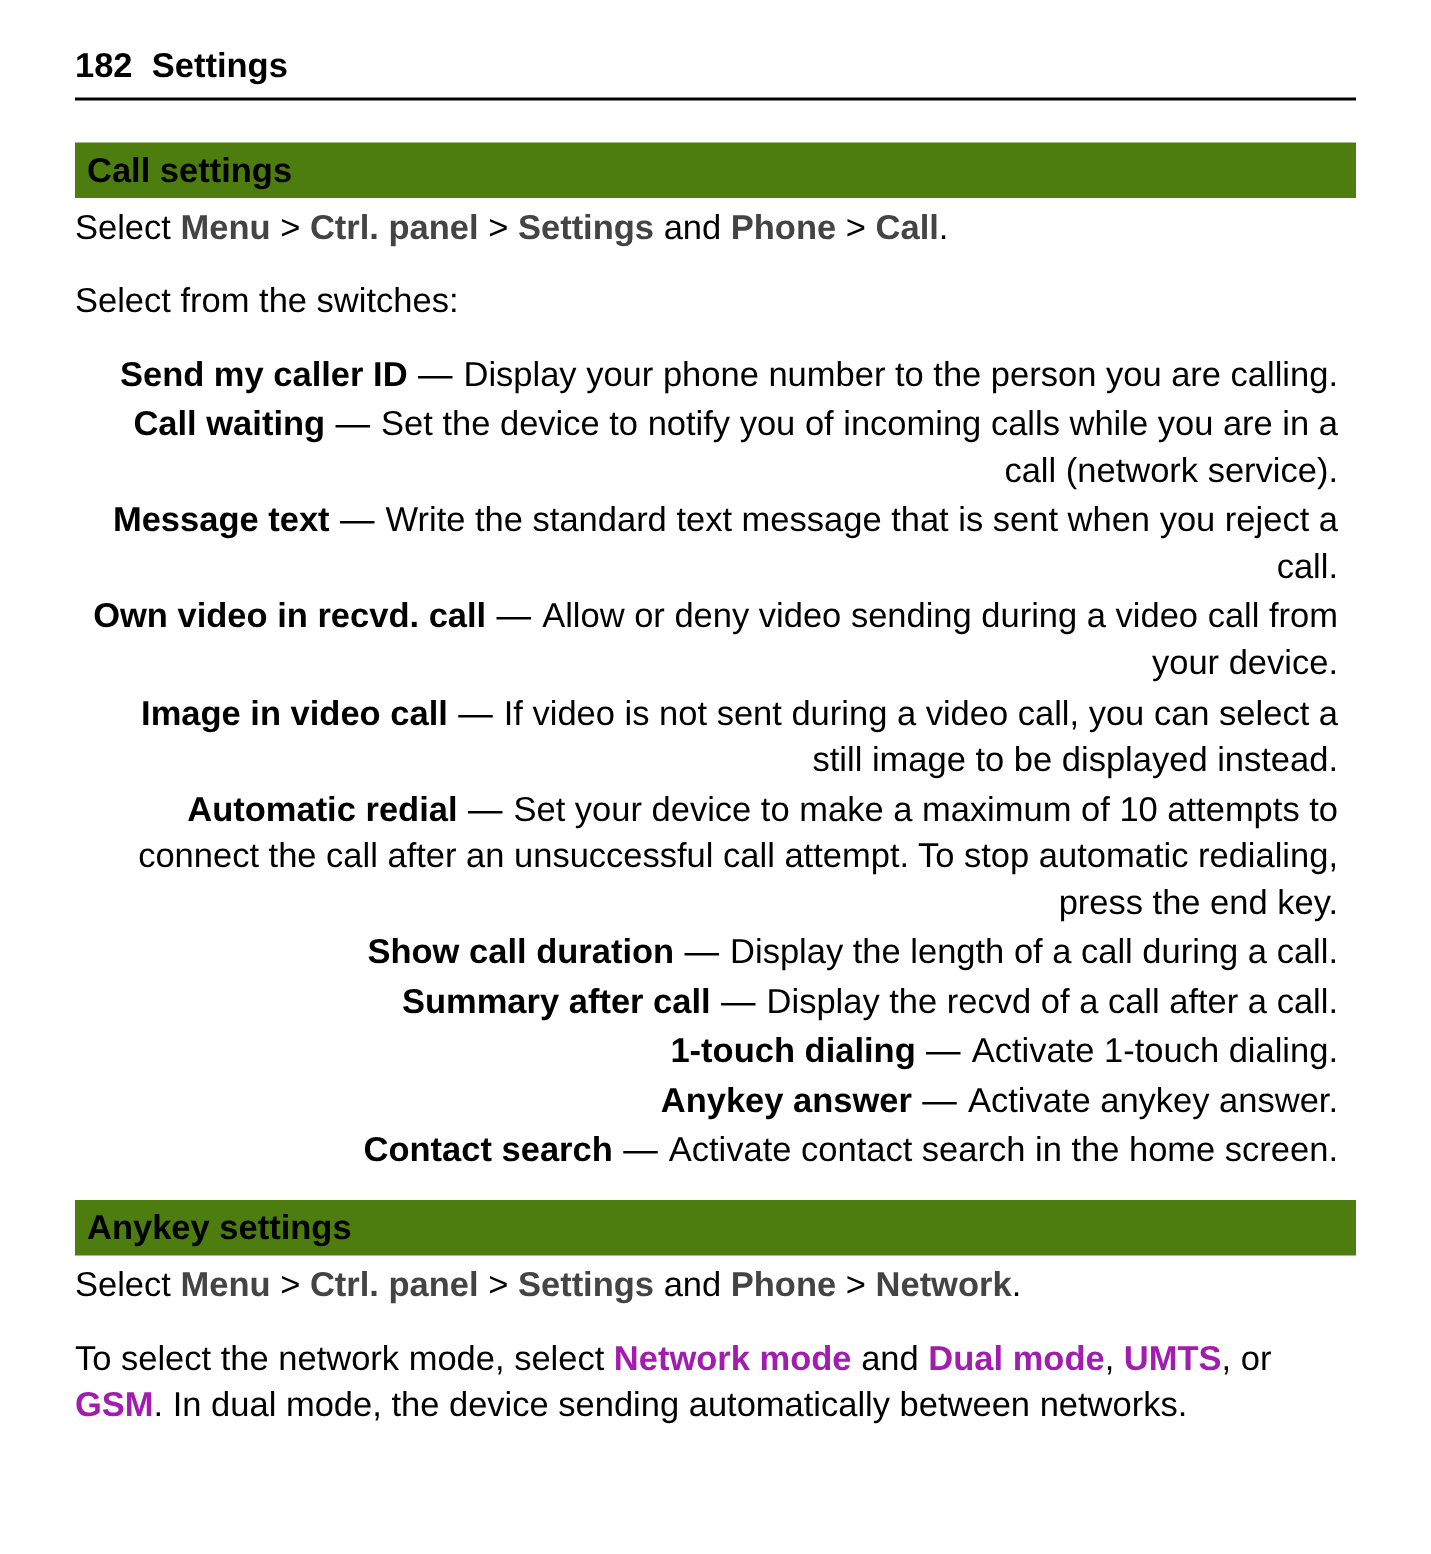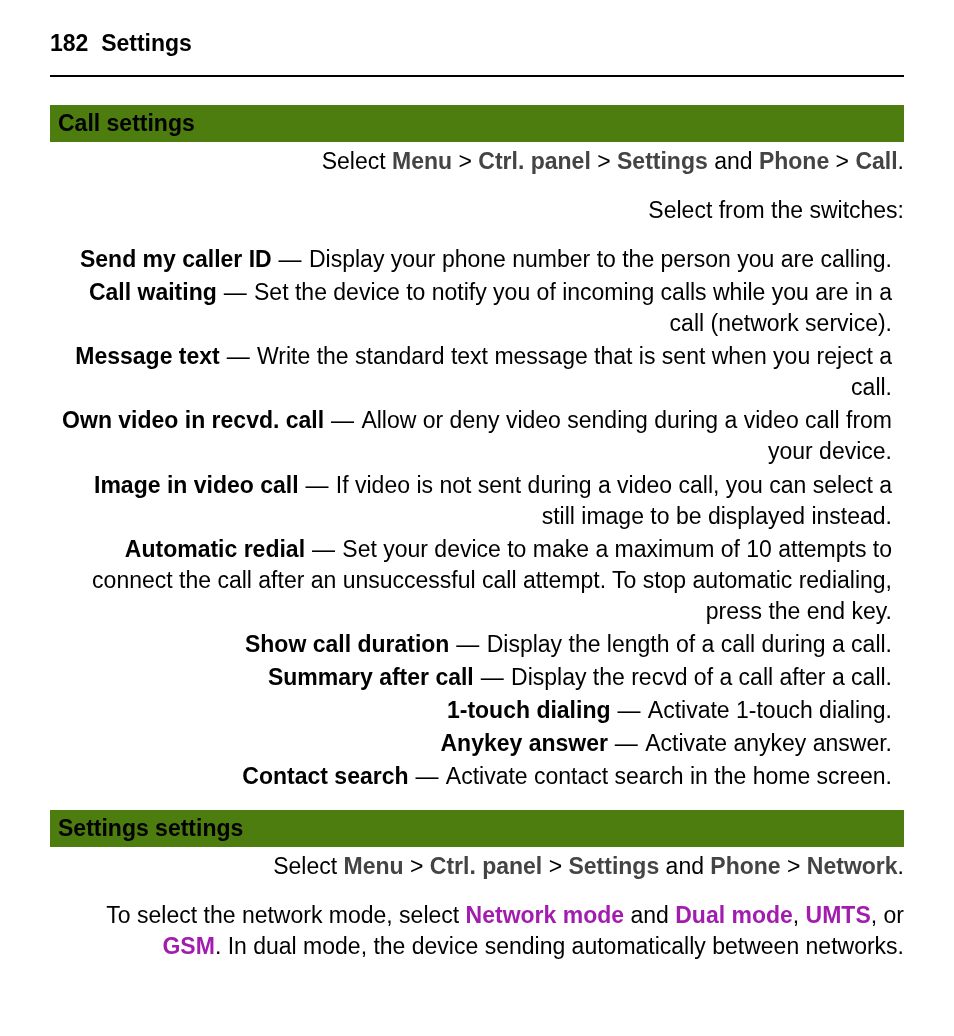--- a/index.html
+++ b/index.html
@@ -10,36 +10,35 @@
     color: #000;
     width: 954px;
   }
   .page {
     padding: 28px 50px 40px 50px;
     font-size: 23px;
     line-height: 1.35;
   }
   .header-row {
     border-bottom: 2px solid #000;
-    padding-bottom: 16px;
+    padding-bottom: 6px;
     margin-bottom: 28px;
   }
   .header-row .pg {
     font-weight: 700;
   }
   .section-bar {
     background: #4d7c0f;
     padding: 3px 8px;
     font-weight: 700;
     margin-top: 18px;
     margin-bottom: 4px;
   }
   .para {
     margin: 4px 0 18px 0;
-    text-align: right;
   }
   .crumb {
     font-weight: 700;
     color: #444;
   }
   .dl {
     margin: 12px;
     text-align: right;
   }
   .dl-item {
@@ -80,21 +79,21 @@
     <div class="dl-item"><span class="term">Own video in recvd. call</span><span class="dash"> — </span><span>Allow or deny video sending during a video call from your device.</span></div>
     <div class="dl-item"><span class="term">Image in video call</span><span class="dash"> — </span><span>If video is not sent during a video call, you can select a still image to be displayed instead.</span></div>
     <div class="dl-item"><span class="term">Automatic redial</span><span class="dash"> — </span><span>Set your device to make a maximum of 10 attempts to connect the call after an unsuccessful call attempt. To stop automatic redialing, press the end key.</span></div>
     <div class="dl-item"><span class="term">Show call duration</span><span class="dash"> — </span><span>Display the length of a call during a call.</span></div>
     <div class="dl-item"><span class="term">Summary after call</span><span class="dash"> — </span><span>Display the recvd of a call after a call.</span></div>
     <div class="dl-item"><span class="term">1-touch dialing</span><span class="dash"> — </span><span>Activate 1-touch dialing.</span></div>
     <div class="dl-item"><span class="term">Anykey answer</span><span class="dash"> — </span><span>Activate anykey answer.</span></div>
     <div class="dl-item"><span class="term">Contact search</span><span class="dash"> — </span><span>Activate contact search in the home screen.</span></div>
   </div>
 
-  <div class="section-bar">Settings settings</div>
+  <div class="section-bar">Anykey settings</div>
 
   <div class="para" style="margin-bottom:18px;">
     <span>Select </span><span class="crumb">Menu</span><span> &gt; </span><span class="crumb">Ctrl. panel</span><span> &gt; </span><span class="crumb">Settings</span><span> and </span><span class="crumb">Phone</span><span> &gt; </span><span class="crumb">Network</span><span>.</span>
   </div>
 
   <div class="para" style="margin-bottom:4px;">
     <span>To select the network mode, select </span><span class="inline-strong">Network mode</span><span> and </span><span class="inline-strong">Dual mode</span><span>, </span><span class="inline-strong">UMTS</span><span>, or </span><span class="inline-strong">GSM</span><span>. In dual mode, the device sending automatically between networks.</span>
   </div>
 
 </div>

